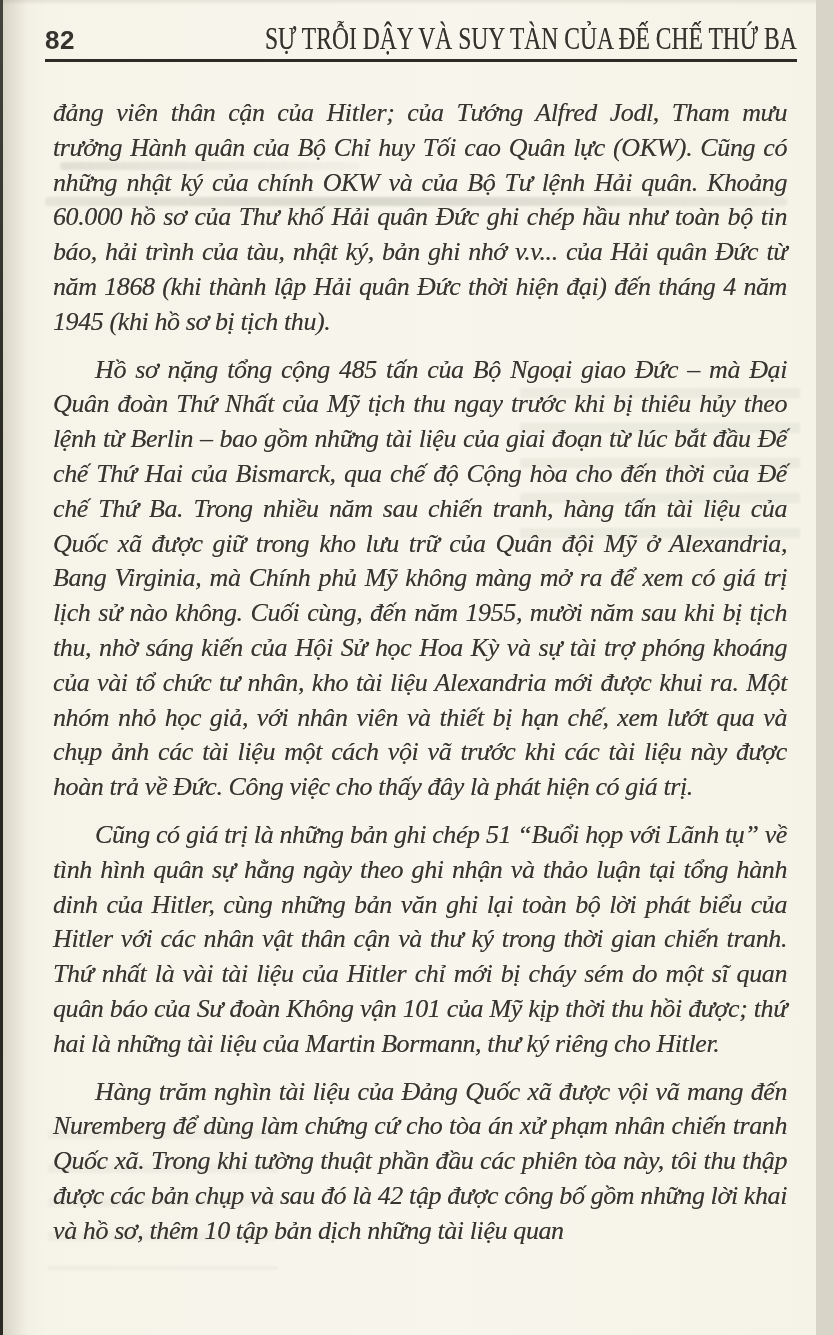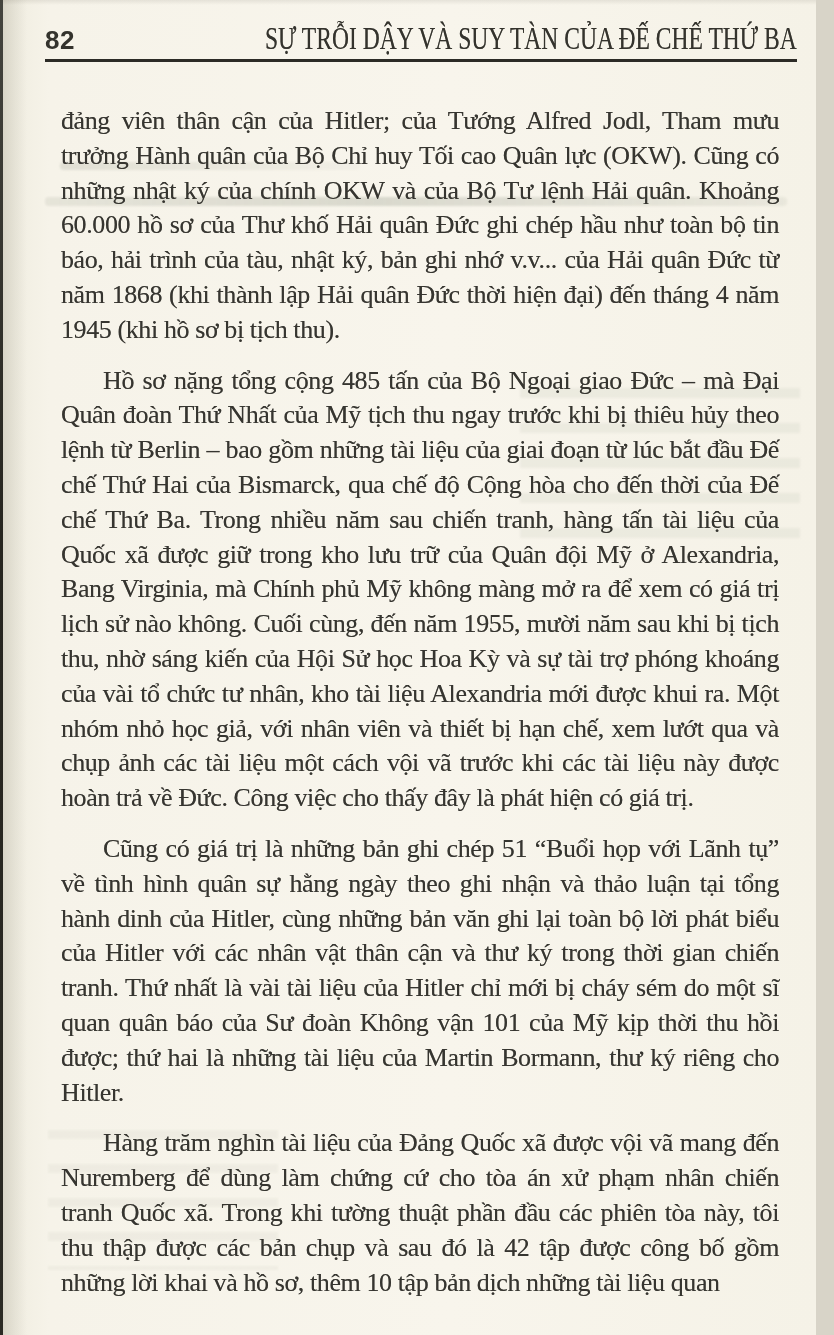--- a/index.html
+++ b/index.html
@@ -50,21 +50,21 @@
     text-shadow:0 0 0.5px rgba(52,51,45,0.6);
   }
   .page-body{
     position:absolute;left:45px;top:88px;width:750px;
     font-size:26px;line-height:34.8px;
     letter-spacing:-0.4px;
     color:#363530;
     text-align:justify;
     text-shadow:0 0 0.5px rgba(54,53,48,0.55);
   }
-  .page-body p{margin:16px;}
+  .page-body p{margin:8px;font-style:italic;}
   .page-body p.indented{margin-top:13px;text-indent:42px;}
   
   .bleed{position:absolute;pointer-events:none;filter:blur(1.2px);}
   .bleed-line-a{
     left:60px;top:162px;width:300px;height:8px;
     background:linear-gradient(90deg,rgba(150,155,138,0.22),rgba(150,155,138,0.05));
     border-radius:4px;
   }
   .bleed-line-b{
     left:45px;top:197px;width:742px;height:9px;

